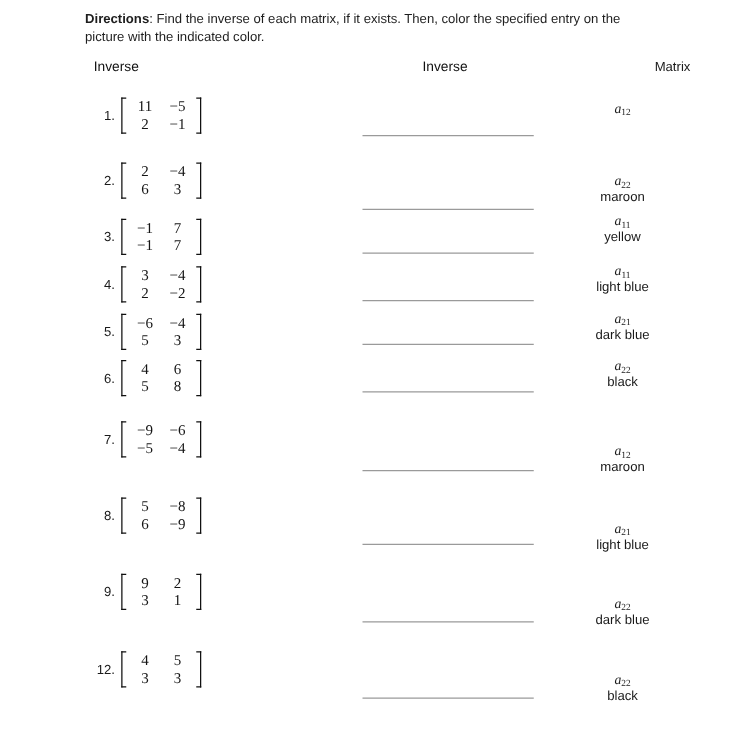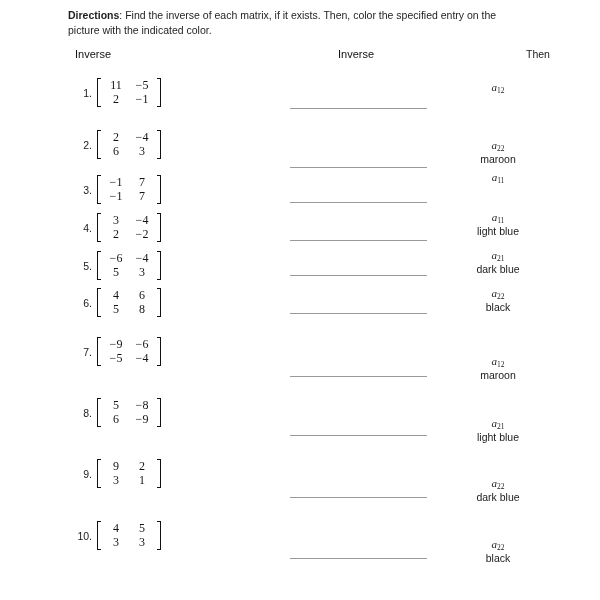--- a/index.html
+++ b/index.html
@@ -135,21 +135,21 @@
 <body>
 
 <div class="page">
 
   <div class="directions">
     <b>Directions</b><span>: Find the inverse of each matrix, if it exists.  Then, color the specified entry on the picture with the indicated color.</span>
   </div>
 
   <div class="col-head matrix">Inverse</div>
   <div class="col-head inverse">Inverse</div>
-  <div class="col-head entry">Then</div>
+  <div class="col-head entry">Matrix</div>
 
   <div id="rows-container">
       <div class="prob" style="top: 78px;">
         <span class="num">1.</span>
         <span class="matrix">
           <span class="brk l"></span>
           <span class="grid">
             <span class="cell">11</span>
             <span class="cell">−5</span>
             <span class="cell">2</span>
@@ -189,20 +189,21 @@
             <span class="cell">7</span>
             <span class="cell">−1</span>
             <span class="cell">7</span>
           </span>
           <span class="brk r"></span>
         </span>
       </div>
       <div class="answer-line" style="top: 202px;"></div>
       <div class="entry" style="top: 171px;">
         <span class="sub"><span>a</span><sub>11</sub></span>
+        <span class="color">yellow</span>
       </div>
       <div class="prob" style="top: 213px;">
         <span class="num">4.</span>
         <span class="matrix">
           <span class="brk l"></span>
           <span class="grid">
             <span class="cell">3</span>
             <span class="cell">−4</span>
             <span class="cell">2</span>
             <span class="cell">−2</span>
@@ -299,21 +300,21 @@
           </span>
           <span class="brk r"></span>
         </span>
       </div>
       <div class="answer-line" style="top: 497px;"></div>
       <div class="entry" style="top: 477px;">
         <span class="sub"><span>a</span><sub>22</sub></span>
         <span class="color">dark blue</span>
       </div>
       <div class="prob" style="top: 521px;">
-        <span class="num">10.</span>
+        <span class="num">12.</span>
         <span class="matrix">
           <span class="brk l"></span>
           <span class="grid">
             <span class="cell">4</span>
             <span class="cell">5</span>
             <span class="cell">3</span>
             <span class="cell">3</span>
           </span>
           <span class="brk r"></span>
         </span>

